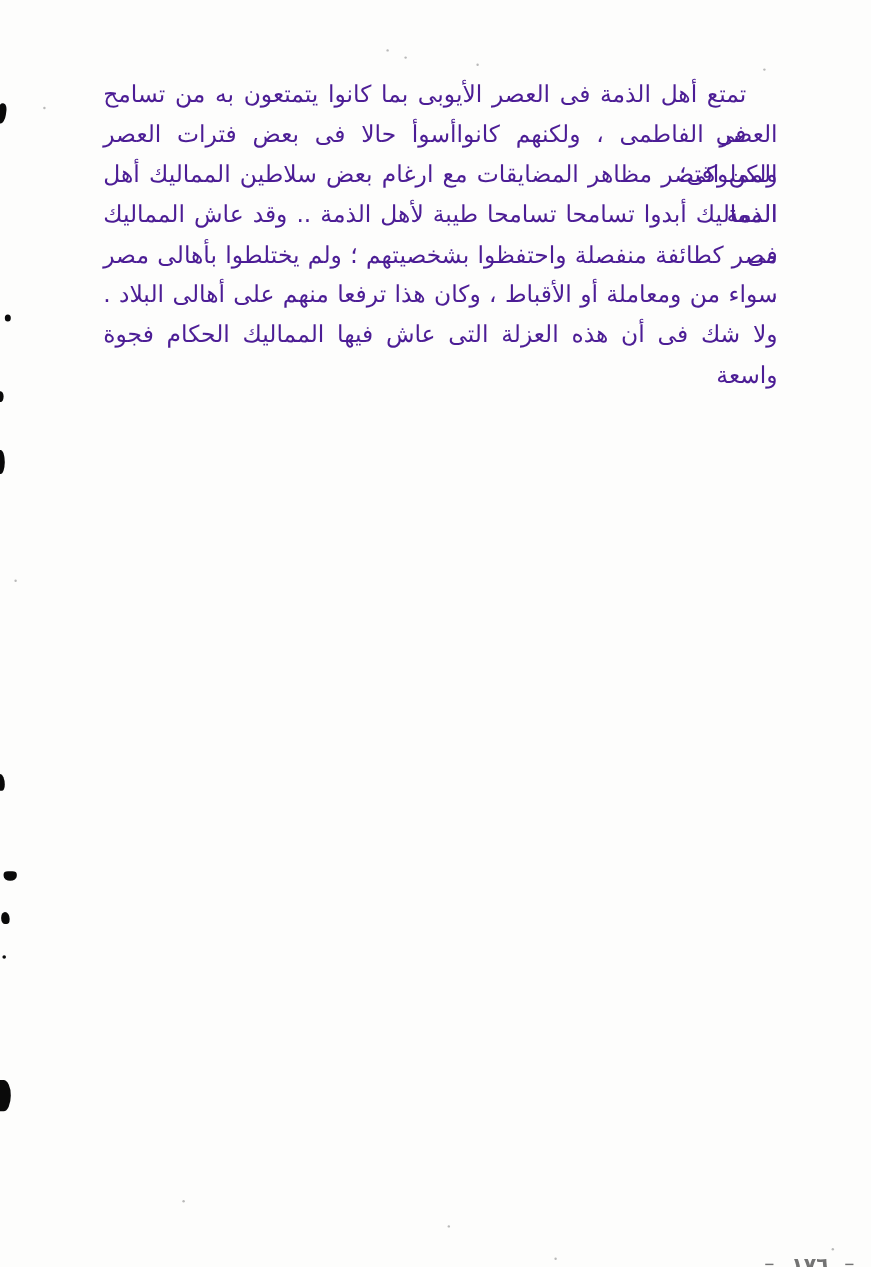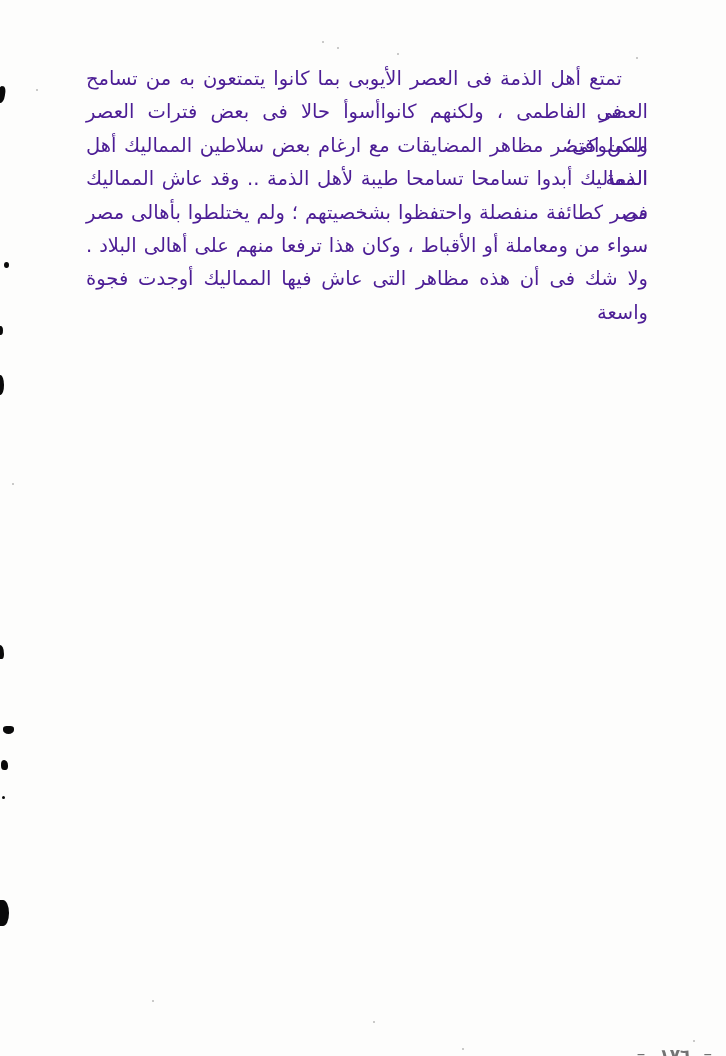--- a/index.html
+++ b/index.html
@@ -99,21 +99,21 @@
 
 <div class="scan-page">
 
   <div class="body-text">
     <div class="text-line first-line">تمتع أهل الذمة فى العصر الأيوبى بما كانوا يتمتعون به من تسامح فى</div>
     <div class="text-line">العصر الفاطمى ، ولكنهم كانواأسوأ حالا فى بعض فترات العصر المملوكى؛</div>
     <div class="text-line">ولكن اقتصر مظاهر المضايقات مع ارغام بعض سلاطين المماليك أهل الذمة</div>
     <div class="text-line">المماليك أبدوا تسامحا تسامحا طيبة لأهل الذمة .. وقد عاش المماليك فى</div>
     <div class="text-line">مصر كطائفة منفصلة واحتفظوا بشخصيتهم ؛ ولم يختلطوا بأهالى مصر ،</div>
     <div class="text-line">سواء من ومعاملة أو الأقباط ، وكان هذا ترفعا منهم على أهالى البلاد .</div>
-    <div class="text-line">ولا شك فى أن هذه مظاهر التى عاش فيها المماليك أوجدت فجوة واسعة</div>
+    <div class="text-line">ولا شك فى أن هذه العزلة التى عاش فيها المماليك الحكام فجوة واسعة</div>
   </div>
 
   <div class="page-footer">
     <span class="dash">–</span><span>١٧٦</span><span class="dash">–</span>
   </div>
 
   <div class="scan-mark mark-1"></div>
   <div class="scan-mark mark-2"></div>
   <div class="scan-mark mark-3"></div>
   <div class="scan-mark mark-4"></div>

